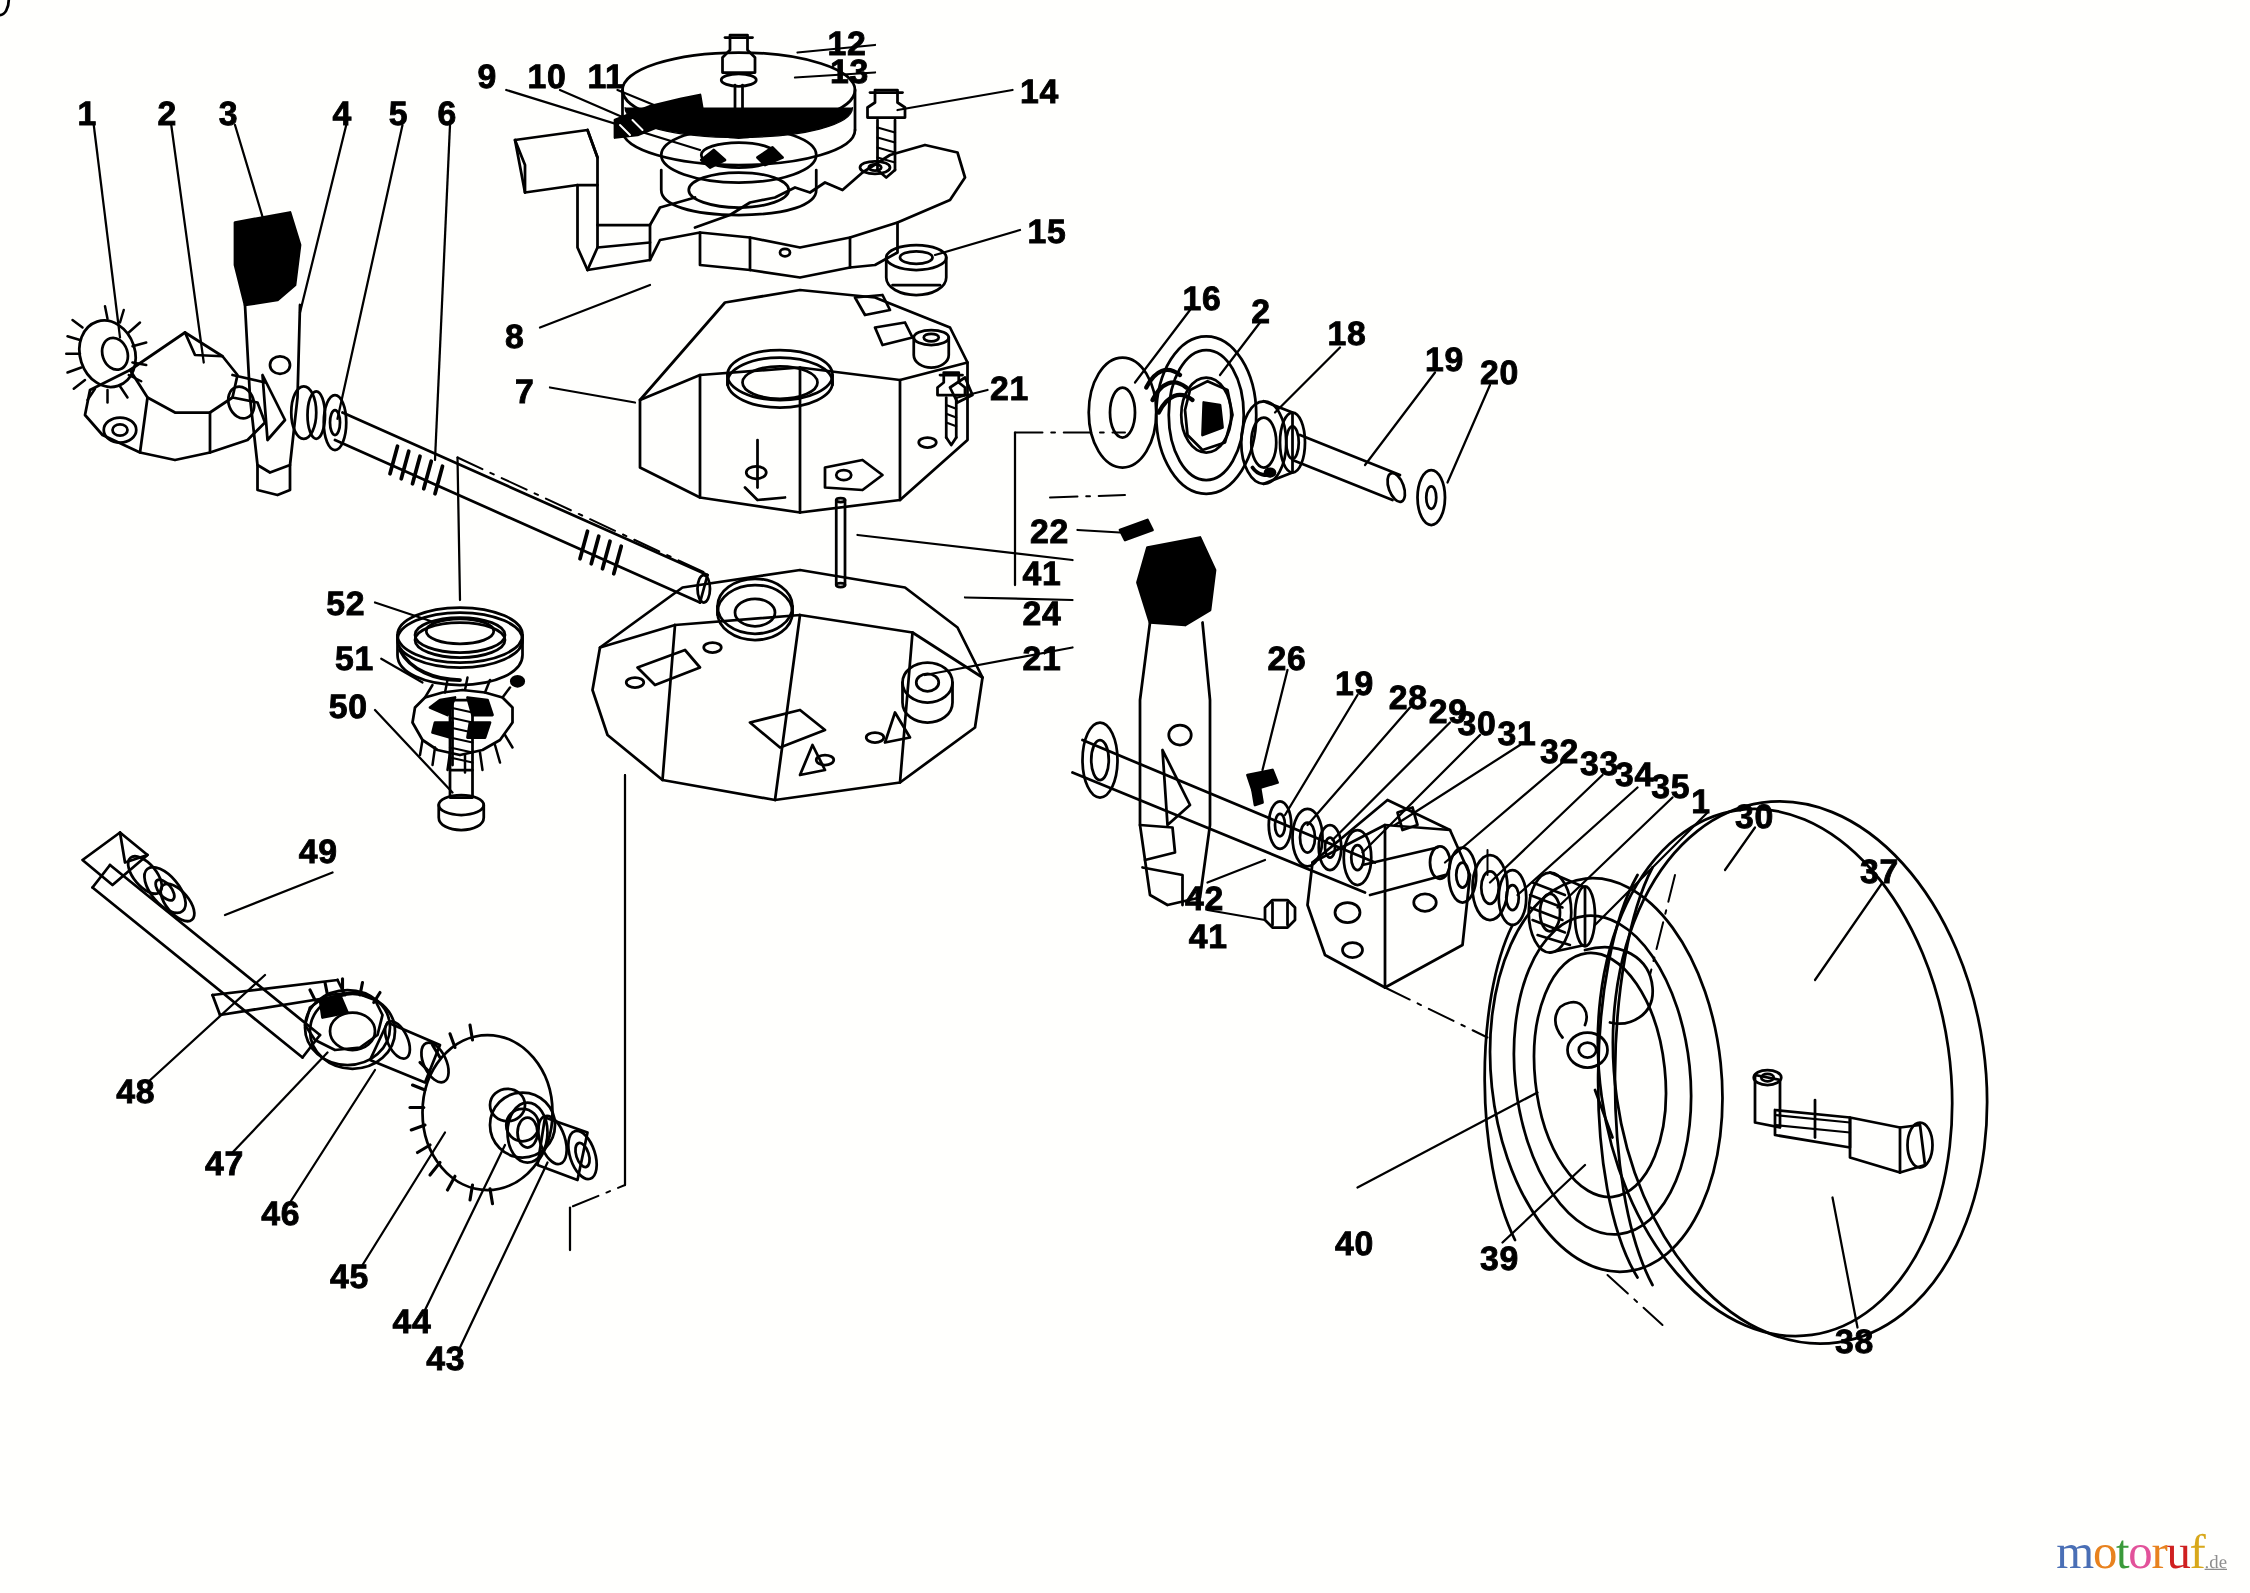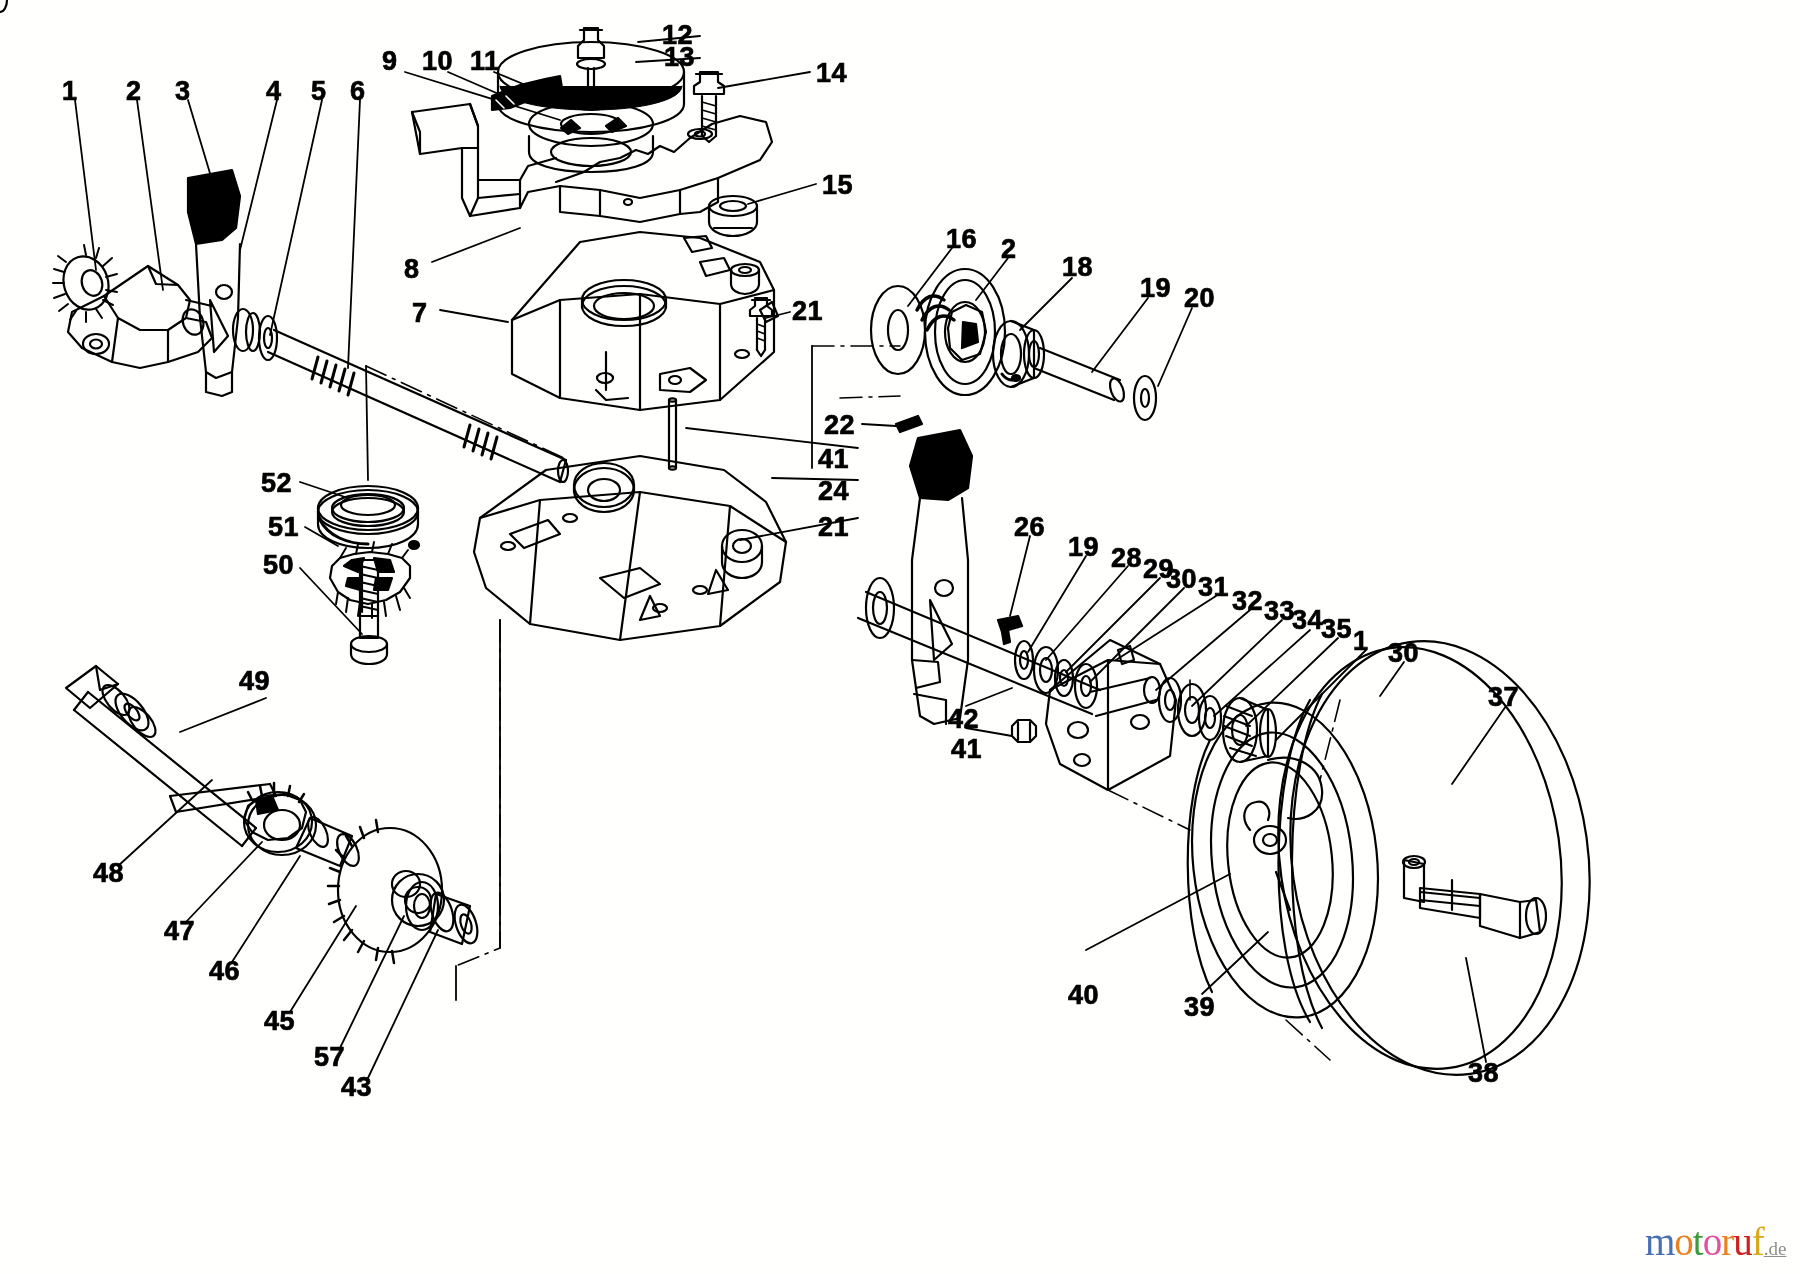--- a/index.html
+++ b/index.html
@@ -25,21 +25,21 @@
   .wm{
     position:absolute;
     left:1645px;top:1222px;
     font-family:"Liberation Serif",serif;
     font-size:39px;
     line-height:1;
     white-space:nowrap;
     letter-spacing:-1px;
   }
   .wm .s{display:inline-block;}
-  .wm .de{font-size:19px;color:#8d8d8d;letter-spacing:0;text-decoration:underline;}
+  .wm .de{font-size:15px;color:#8d8d8d;letter-spacing:0;text-decoration:underline;}
 </style>
 </head>
 <body>
 
 <div id="stage">
 
   <svg id="art" viewBox="0 0 1800 1274" xmlns="http://www.w3.org/2000/svg">
     <g fill="none" stroke="#000" stroke-width="2.2" stroke-linecap="round" stroke-linejoin="round">
 
       <g stroke-width="1.8">
@@ -628,21 +628,21 @@
   <span class="num" style="left:1321px;top:616px">35</span>
   <span class="num" style="left:1353px;top:628px">1</span>
   <span class="num" style="left:1388px;top:640px">30</span>
   <span class="num" style="left:1488px;top:684px">37</span>
   <span class="num" style="left:1468px;top:1060px">38</span>
   <span class="num" style="left:1184px;top:994px">39</span>
   <span class="num" style="left:1068px;top:982px">40</span>
   <span class="num" style="left:951px;top:736px">41</span>
   <span class="num" style="left:948px;top:706px">42</span>
   <span class="num" style="left:341px;top:1074px">43</span>
-  <span class="num" style="left:314px;top:1044px">57</span>
+  <span class="num" style="left:314px;top:1044px">44</span>
   <span class="num" style="left:264px;top:1008px">45</span>
   <span class="num" style="left:209px;top:958px">46</span>
   <span class="num" style="left:164px;top:918px">47</span>
   <span class="num" style="left:93px;top:860px">48</span>
   <span class="num" style="left:239px;top:668px">49</span>
   <span class="num" style="left:263px;top:552px">50</span>
   <span class="num" style="left:268px;top:514px">51</span>
   <span class="num" style="left:261px;top:470px">52</span>
 
   <div class="wm">

